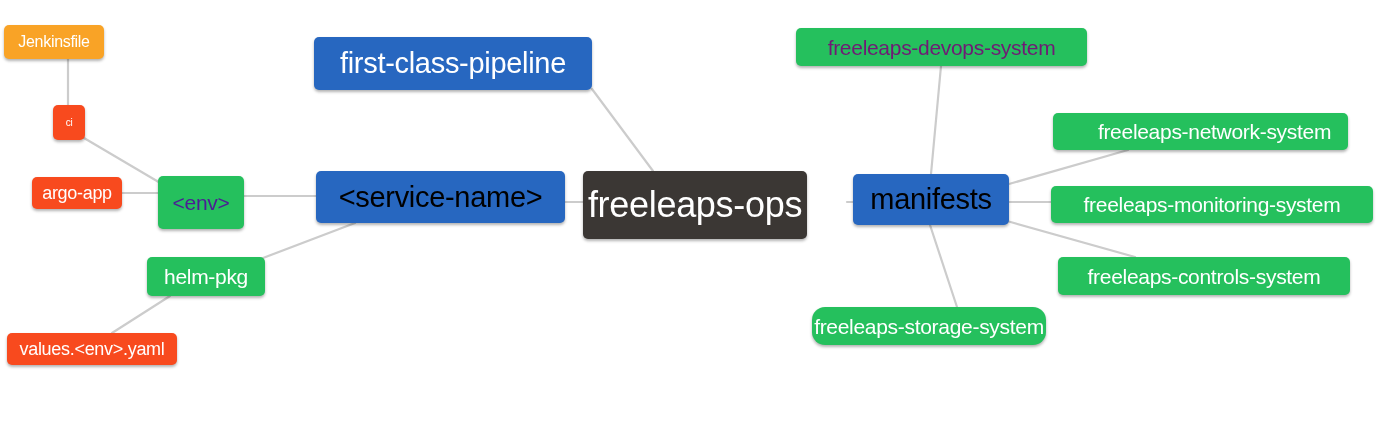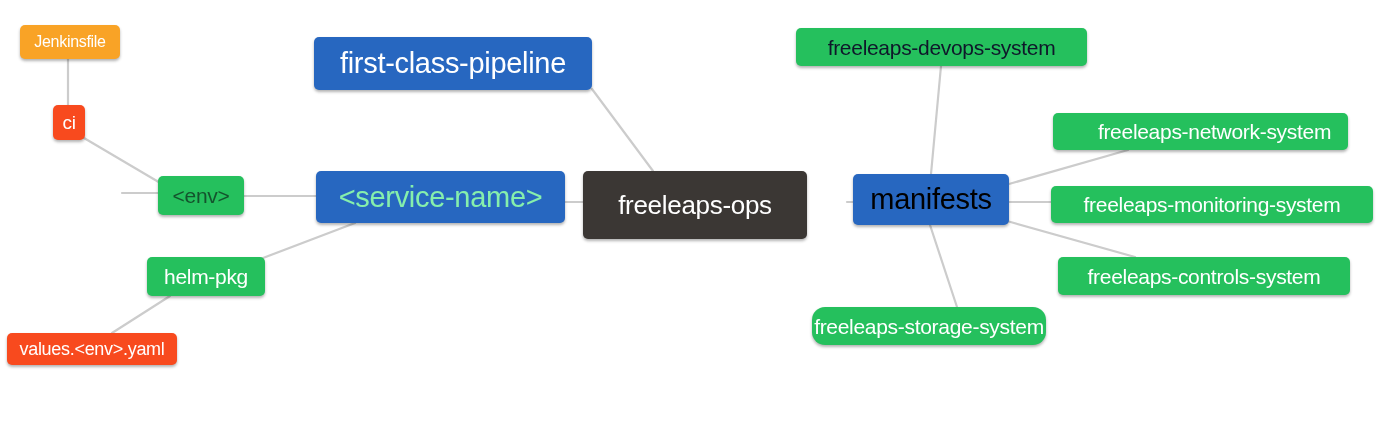--- a/index.html
+++ b/index.html
@@ -50,27 +50,28 @@
       <line x1="592" y1="89" x2="653" y2="171" stroke="#cccccc" stroke-width="2.2" stroke-linecap="round"></line>
       <line x1="565" y1="202" x2="583" y2="202" stroke="#cccccc" stroke-width="2.2" stroke-linecap="round"></line>
       <line x1="847" y1="202" x2="853" y2="202" stroke="#cccccc" stroke-width="2.2" stroke-linecap="round"></line>
       <line x1="931" y1="174" x2="941" y2="66" stroke="#cccccc" stroke-width="2.2" stroke-linecap="round"></line>
       <line x1="1009" y1="184" x2="1128" y2="150" stroke="#cccccc" stroke-width="2.2" stroke-linecap="round"></line>
       <line x1="1009" y1="202" x2="1051" y2="202" stroke="#cccccc" stroke-width="2.2" stroke-linecap="round"></line>
       <line x1="1007" y1="221" x2="1135" y2="257" stroke="#cccccc" stroke-width="2.2" stroke-linecap="round"></line>
       <line x1="930" y1="225" x2="957" y2="307" stroke="#cccccc" stroke-width="2.2" stroke-linecap="round"></line>
     </svg>
 
-<div class="node" style="left: 20px; top: 25px; width: 100px; height: 34px; font-size: 16px; background: rgb(249, 163, 38); color: rgb(255, 255, 255);">Jenkinsfile</div>
-    <div class="node" style="left: 53px; top: 105px; width: 32px; height: 35px; font-size: 19px; background: rgb(248, 74, 30); color: rgb(255, 255, 255);">ci</div>
-    <div class="node" style="left: 158px; top: 176px; width: 86px; height: 39px; font-size: 21px; background: rgb(37, 192, 93); color: #14532d;">&lt;env&gt;</div>
+<div class="node" style="left: 4px; top: 25px; width: 100px; height: 34px; font-size: 16px; background: rgb(249, 163, 38); color: rgb(255, 255, 255);">Jenkinsfile</div>
+    <div class="node" style="left: 53px; top: 105px; width: 32px; height: 35px; font-size: 10px; background: rgb(248, 74, 30); color: rgb(255, 255, 255);">ci</div>
+    <div class="node" style="left: 32px; top: 177px; width: 90px; height: 32px; font-size: 18px; background: rgb(248, 74, 30); color: rgb(255, 255, 255);">argo-app</div>
+    <div class="node" style="left: 158px; top: 176px; width: 86px; height: 53px; font-size: 21px; background: rgb(37, 192, 93); color: #4c1d95;">&lt;env&gt;</div>
     <div class="node" style="left: 147px; top: 257px; width: 118px; height: 39px; font-size: 21px; background: rgb(37, 192, 93); color: rgb(255, 255, 255);">helm-pkg</div>
     <div class="node" style="left: 7px; top: 333px; width: 170px; height: 32px; font-size: 18px; background: rgb(248, 74, 30); color: rgb(255, 255, 255);">values.&lt;env&gt;.yaml</div>
-    <div class="node" style="left: 316px; top: 171px; width: 249px; height: 52px; font-size: 29px; background: rgb(39, 103, 192); color: #86efac;">&lt;service-name&gt;</div>
+    <div class="node" style="left: 316px; top: 171px; width: 249px; height: 52px; font-size: 29px; background: rgb(39, 103, 192); color: #000000;">&lt;service-name&gt;</div>
     <div class="node" style="left: 314px; top: 37px; width: 278px; height: 53px; font-size: 29px; background: rgb(39, 103, 192); color: rgb(255, 255, 255);">first-class-pipeline</div>
-    <div class="node" style="left: 583px; top: 171px; width: 224px; height: 68px; font-size: 26px; background: rgb(59, 55, 52); color: rgb(255, 255, 255);">freeleaps-ops</div>
+    <div class="node" style="left: 583px; top: 171px; width: 224px; height: 68px; font-size: 36px; background: rgb(59, 55, 52); color: rgb(255, 255, 255);">freeleaps-ops</div>
     <div class="node" style="left: 853px; top: 174px; width: 156px; height: 51px; font-size: 29px; background: rgb(39, 103, 192); color: #000000;">manifests</div>
-    <div class="node" style="left: 796px; top: 28px; width: 291px; height: 38px; font-size: 21px; background: rgb(37, 192, 93); color: #0f172a;">freeleaps-devops-system</div>
+    <div class="node" style="left: 796px; top: 28px; width: 291px; height: 38px; font-size: 21px; background: rgb(37, 192, 93); color: #701a75;">freeleaps-devops-system</div>
     <div class="node" style="left: 1053px; top: 113px; width: 295px; height: 37px; font-size: 21px; background: rgb(37, 192, 93); color: rgb(255, 255, 255); padding-left: 28px;">freeleaps-network-system</div>
     <div class="node" style="left: 1051px; top: 186px; width: 322px; height: 37px; font-size: 21px; background: rgb(37, 192, 93); color: rgb(255, 255, 255);">freeleaps-monitoring-system</div>
     <div class="node" style="left: 1058px; top: 257px; width: 292px; height: 38px; font-size: 21px; background: rgb(37, 192, 93); color: rgb(255, 255, 255);">freeleaps-controls-system</div>
     <div class="node" style="left: 812px; top: 307px; width: 234px; height: 38px; font-size: 21px; background: rgb(37, 192, 93); color: rgb(255, 255, 255); border-radius: 13px;">freeleaps-storage-system</div>
   </div>
 
 </body></html>

